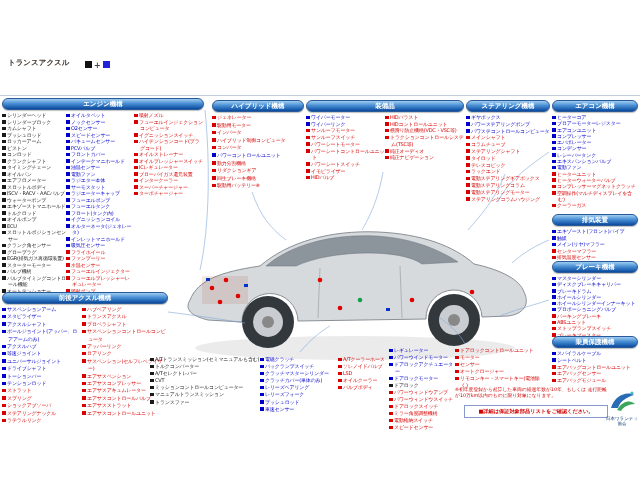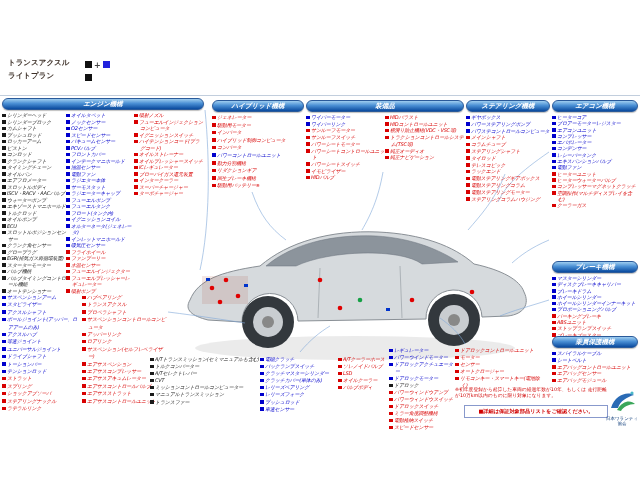--- a/index.html
+++ b/index.html
@@ -6,21 +6,21 @@
   #stage{position:relative;width:640px;height:480px;background:#ffffff;overflow:hidden;
          font-family:"DejaVu Sans",sans-serif;}
   .hairline{position:absolute;left:0;top:95px;width:640px;border-top:1px solid #c2cedd;}
   
   .legend{position:absolute;left:8px;top:56px;}
   .legend-row{display:flex;align-items:center;height:13px;}
   .legend-label{display:inline-block;width:76px;font-size:7.5px;font-weight:bold;color:#3d3028;}
   .lsq{display:inline-block;width:7px;height:7px;margin:0 1px;}
   .plus{font-size:8px;color:#444;font-weight:bold;margin:0 1px;}
   
-  .sec{position:absolute;z-index:2;font-style:italic;}
+  .sec{position:absolute;z-index:2;}
   .sec-h{height:10px;line-height:10px;font-size:6.5px;font-weight:bold;color:#fff;text-align:center;
          background:linear-gradient(var(--hdr-from,#9ecdf0),#4a8fd4 45%,var(--hdr-to,#0a4a9e));
          border:1px solid #2a5a9a;border-radius:6px;box-shadow:0 1px 1px rgba(0,0,0,.25);}
   .cols{display:flex;padding-top:2px;}
   .cols ul{margin:0;padding:0;list-style:none;}
   .cols li{font-size:5px;padding-left:6px;text-indent:-6px;letter-spacing:-0.2px;}
   .sq{display:inline-block;width:3.5px;height:3.5px;background:currentColor;margin-right:1.5px;}
   #s-engine{left:2px;top:98px;width:202px}      #s-engine li{line-height:6.5px}
   #s-hybrid{left:212px;top:100px;width:92px}    #s-hybrid li{line-height:7.6px}
   #s-equipment{left:306px;top:100px;width:158px}#s-equipment li{line-height:6.7px}
@@ -48,24 +48,20 @@
 </head>
 <body>
 
 <div id="stage">
 
   <div class="legend">
     <div class="legend-row">
       <span class="legend-label">トランスアクスル</span>
       <span class="legend-squares"><span class="lsq" style="background: rgb(17, 17, 17);"></span><span class="plus">+</span><span class="lsq" style="background: rgb(34, 34, 221);"></span></span>
     </div>
-    <div class="legend-row">
-      <span class="legend-label">ライトプラン</span>
-      <span class="legend-squares"><span class="lsq" style="background: rgb(17, 17, 17);"></span></span>
-    </div>
   </div>
 
   <div class="hairline"></div>
 
   <svg id="leads" width="640" height="480">
     <g fill="none" stroke="#7fa8d9" stroke-width="0.7" opacity="0.85">
       <path d="M205,110 C210,160 210,225 200,270"></path>
       <path d="M252,192 C260,215 270,228 286,240"></path>
       <path d="M383,172 C378,200 370,216 362,230"></path>
       <path d="M505,174 C495,200 480,216 468,230"></path>
@@ -264,20 +260,32 @@
           <li style="color: rgb(0, 0, 204);"><span class="sq"></span>電動ファン</li>
           <li style="color: rgb(216, 0, 0);"><span class="sq"></span>ヒーターユニット</li>
           <li style="color: rgb(216, 0, 0);"><span class="sq"></span>ヒーターウォーターバルブ</li>
           <li style="color: rgb(216, 0, 0);"><span class="sq"></span>コンプレッサーマグネットクラッチ</li>
           <li style="color: rgb(216, 0, 0);"><span class="sq"></span>空調操作(マルチディスプレイを含む)</li>
           <li style="color: rgb(216, 0, 0);"><span class="sq"></span>クーラーガス</li>
         </ul>
       </div>
   </div>
 
+  <div class="sec" id="s-exhaust">
+    <div class="sec-h">排気装置</div>
+    <div class="cols">
+        <ul style="width:86px">
+          <li style="color: rgb(0, 0, 204);"><span class="sq"></span>エキゾースト(フロント)パイプ</li>
+          <li style="color: rgb(0, 0, 204);"><span class="sq"></span>触媒</li>
+          <li style="color: rgb(0, 0, 204);"><span class="sq"></span>メイン(リヤ)マフラー</li>
+          <li style="color: rgb(216, 0, 0);"><span class="sq"></span>センターマフラー</li>
+          <li style="color: rgb(216, 0, 0);"><span class="sq"></span>排気温度センサー</li>
+        </ul>
+      </div>
+  </div>
 
   <div class="sec" id="s-brake">
     <div class="sec-h">ブレーキ機構</div>
     <div class="cols">
         <ul style="width:86px">
           <li style="color: rgb(0, 0, 204);"><span class="sq"></span>マスターシリンダー</li>
           <li style="color: rgb(0, 0, 204);"><span class="sq"></span>ディスクブレーキキャリパー</li>
           <li style="color: rgb(0, 0, 204);"><span class="sq"></span>ブレーキドラム</li>
           <li style="color: rgb(0, 0, 204);"><span class="sq"></span>ホイールシリンダー</li>
           <li style="color: rgb(0, 0, 204);"><span class="sq"></span>ホイールシリンダーインナーキット</li>
@@ -297,20 +305,21 @@
           <li style="color: rgb(0, 0, 204);"><span class="sq"></span>スパイラルケーブル</li>
           <li style="color: rgb(0, 0, 204);"><span class="sq"></span>シートベルト</li>
           <li style="color: rgb(216, 0, 0);"><span class="sq"></span>エアバッグコントロールユニット</li>
           <li style="color: rgb(216, 0, 0);"><span class="sq"></span>エアバッグセンサー</li>
           <li style="color: rgb(216, 0, 0);"><span class="sq"></span>エアバッグモジュール</li>
         </ul>
       </div>
   </div>
 
   <div class="sec" id="s-axle">
+    <div class="sec-h">前後アクスル機構</div>
     <div class="cols">
       <ul style="width:80px">
           <li style="color: rgb(0, 0, 204);"><span class="sq"></span>サスペンションアーム</li>
           <li style="color: rgb(0, 0, 204);"><span class="sq"></span>スタビライザー</li>
           <li style="color: rgb(0, 0, 204);"><span class="sq"></span>アクスルシャフト</li>
           <li style="color: rgb(0, 0, 204);"><span class="sq"></span>ボールジョイント(アッパー、ロアアームのみ)</li>
           <li style="color: rgb(0, 0, 204);"><span class="sq"></span>アクスルハブ</li>
           <li style="color: rgb(0, 0, 204);"><span class="sq"></span>等速ジョイント</li>
           <li style="color: rgb(0, 0, 204);"><span class="sq"></span>ユニバーサルジョイント</li>
           <li style="color: rgb(0, 0, 204);"><span class="sq"></span>ドライブシャフト</li>

